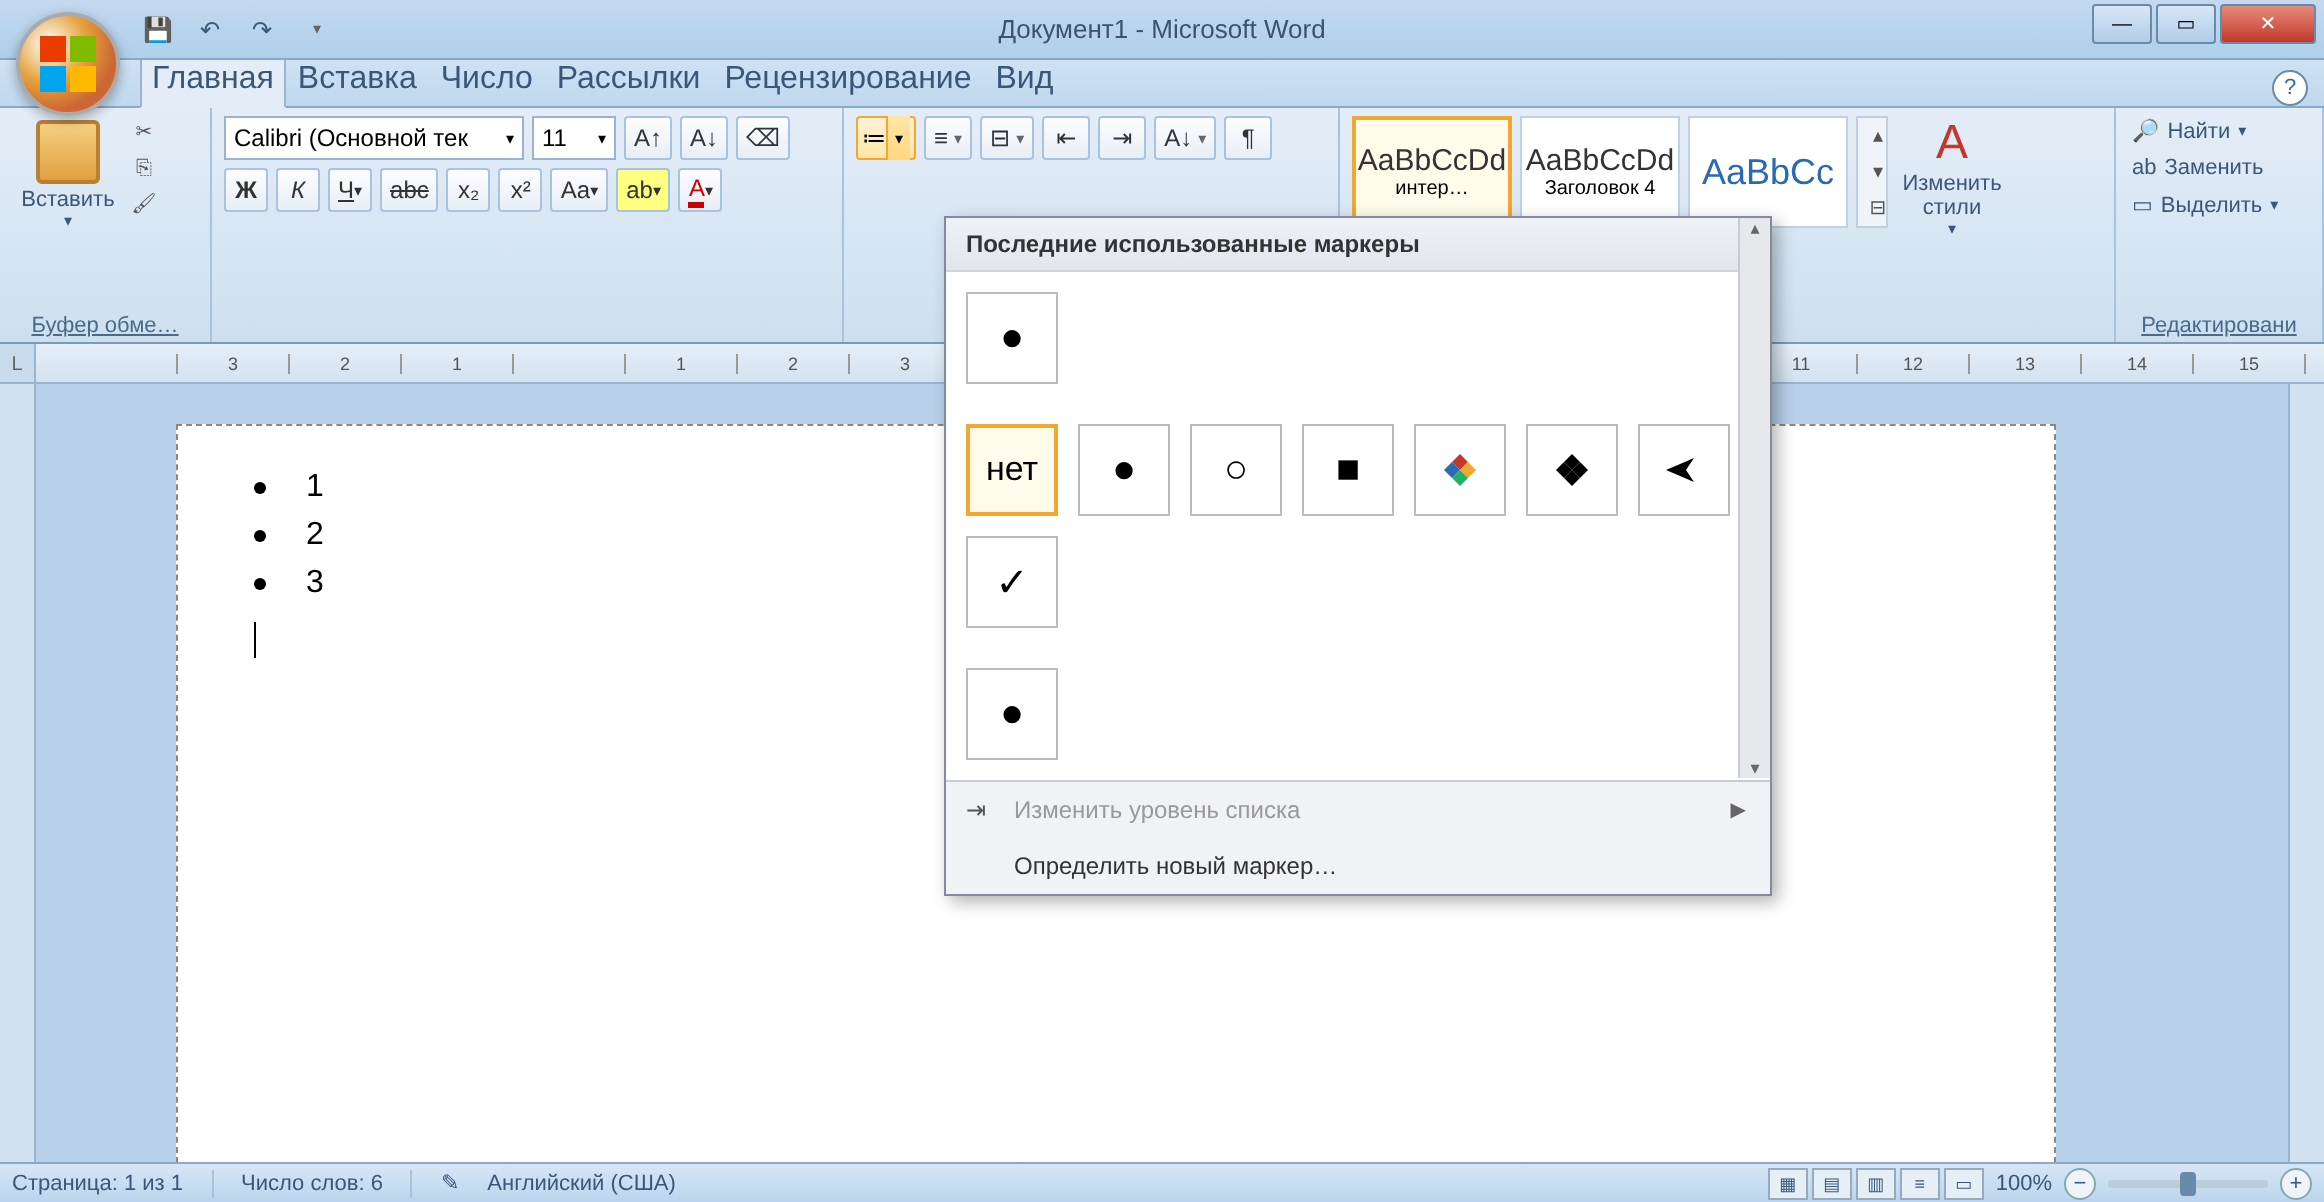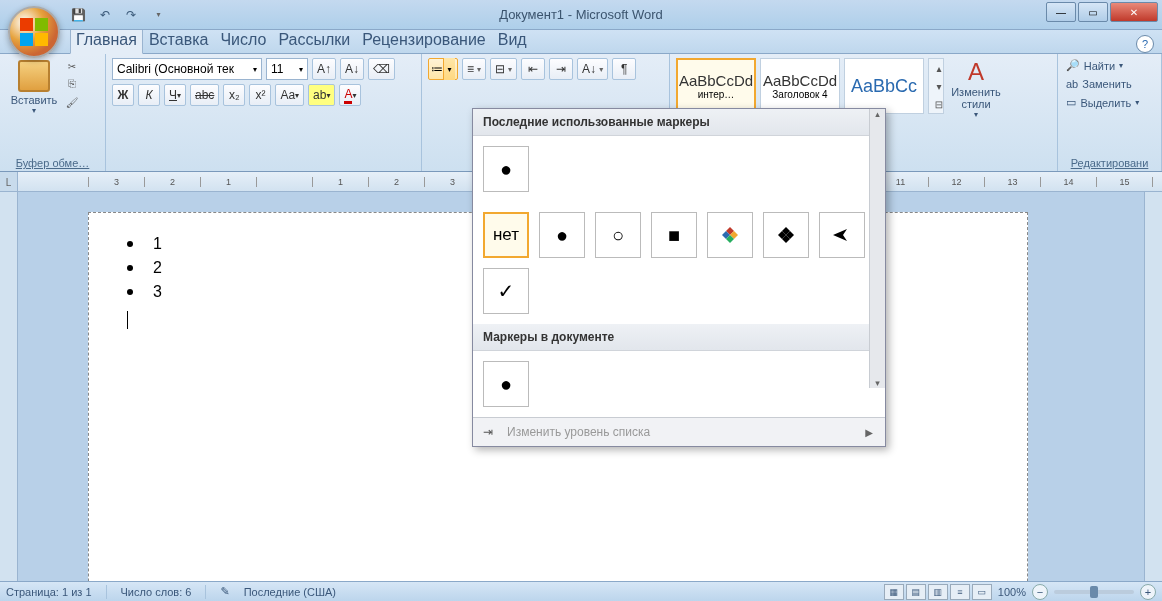--- a/index.html
+++ b/index.html
@@ -329,44 +329,46 @@
           <polygon points="10,10 14,14 10,18 6,14"></polygon>
         </svg>
     </div>
     <div class="bd-item">
       <svg width="22" height="16">
           <path d="M2 8 L16 2 L12 8 L16 14 Z" fill="#000"></path>
         </svg>
     </div>
     <div class="bd-item">✓</div>
   </div>
-  <div class="bd-section-label">Маркеры в документе</div>
   <div class="bd-grid">
     <div class="bd-item">●</div>
   </div>
   <div class="bd-scroll">
     <div style="text-align:center;font-size:9px;color:#666">▴</div>
     <div style="position:absolute;bottom:0;width:100%;text-align:center;font-size:9px;color:#666">▾</div>
   </div>
   <div class="bd-menu">
     <div class="bd-menu-item disabled">
       <span class="mi-ico">⇥</span>
       <span>Изменить уровень списка</span>
       <span class="arrow">▶</span>
+    </div>
+    <div class="bd-menu-item">
+      <span>Определить новый маркер…</span>
     </div>
   </div>
 </div>
 
 <div class="statusbar">
   <span>Страница: 1 из 1</span>
   <span class="status-sep"></span>
   <span>Число слов: 6</span>
   <span class="status-sep"></span>
   <span>✎</span>
-  <span>Последние (США)</span>
+  <span>Английский (США)</span>
   <div class="zoom-ctrl">
     <div class="view-btns">
       <div class="view-btn">▦</div>
       <div class="view-btn">▤</div>
       <div class="view-btn">▥</div>
       <div class="view-btn">≡</div>
       <div class="view-btn">▭</div>
     </div>
     <span>100%</span>
     <div class="zoom-btn">−</div>

